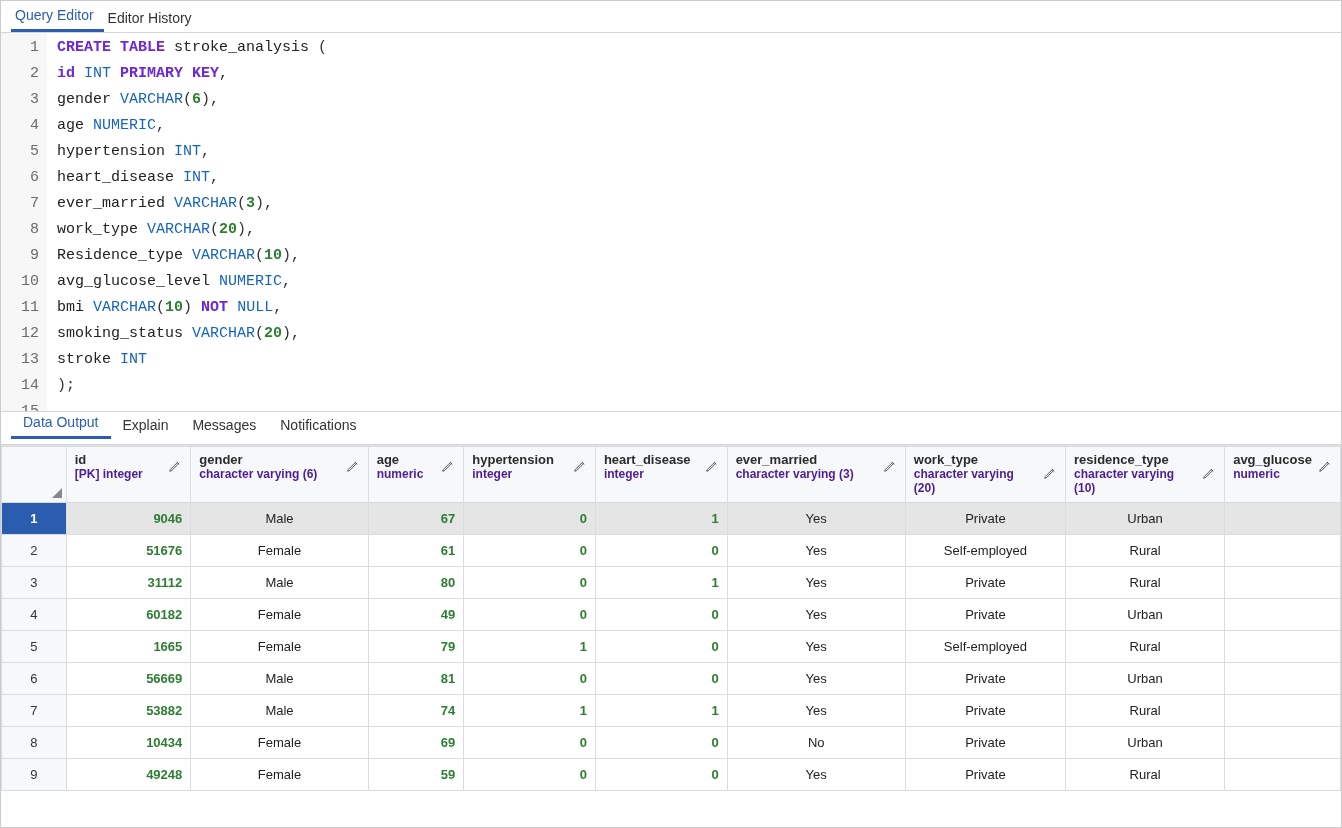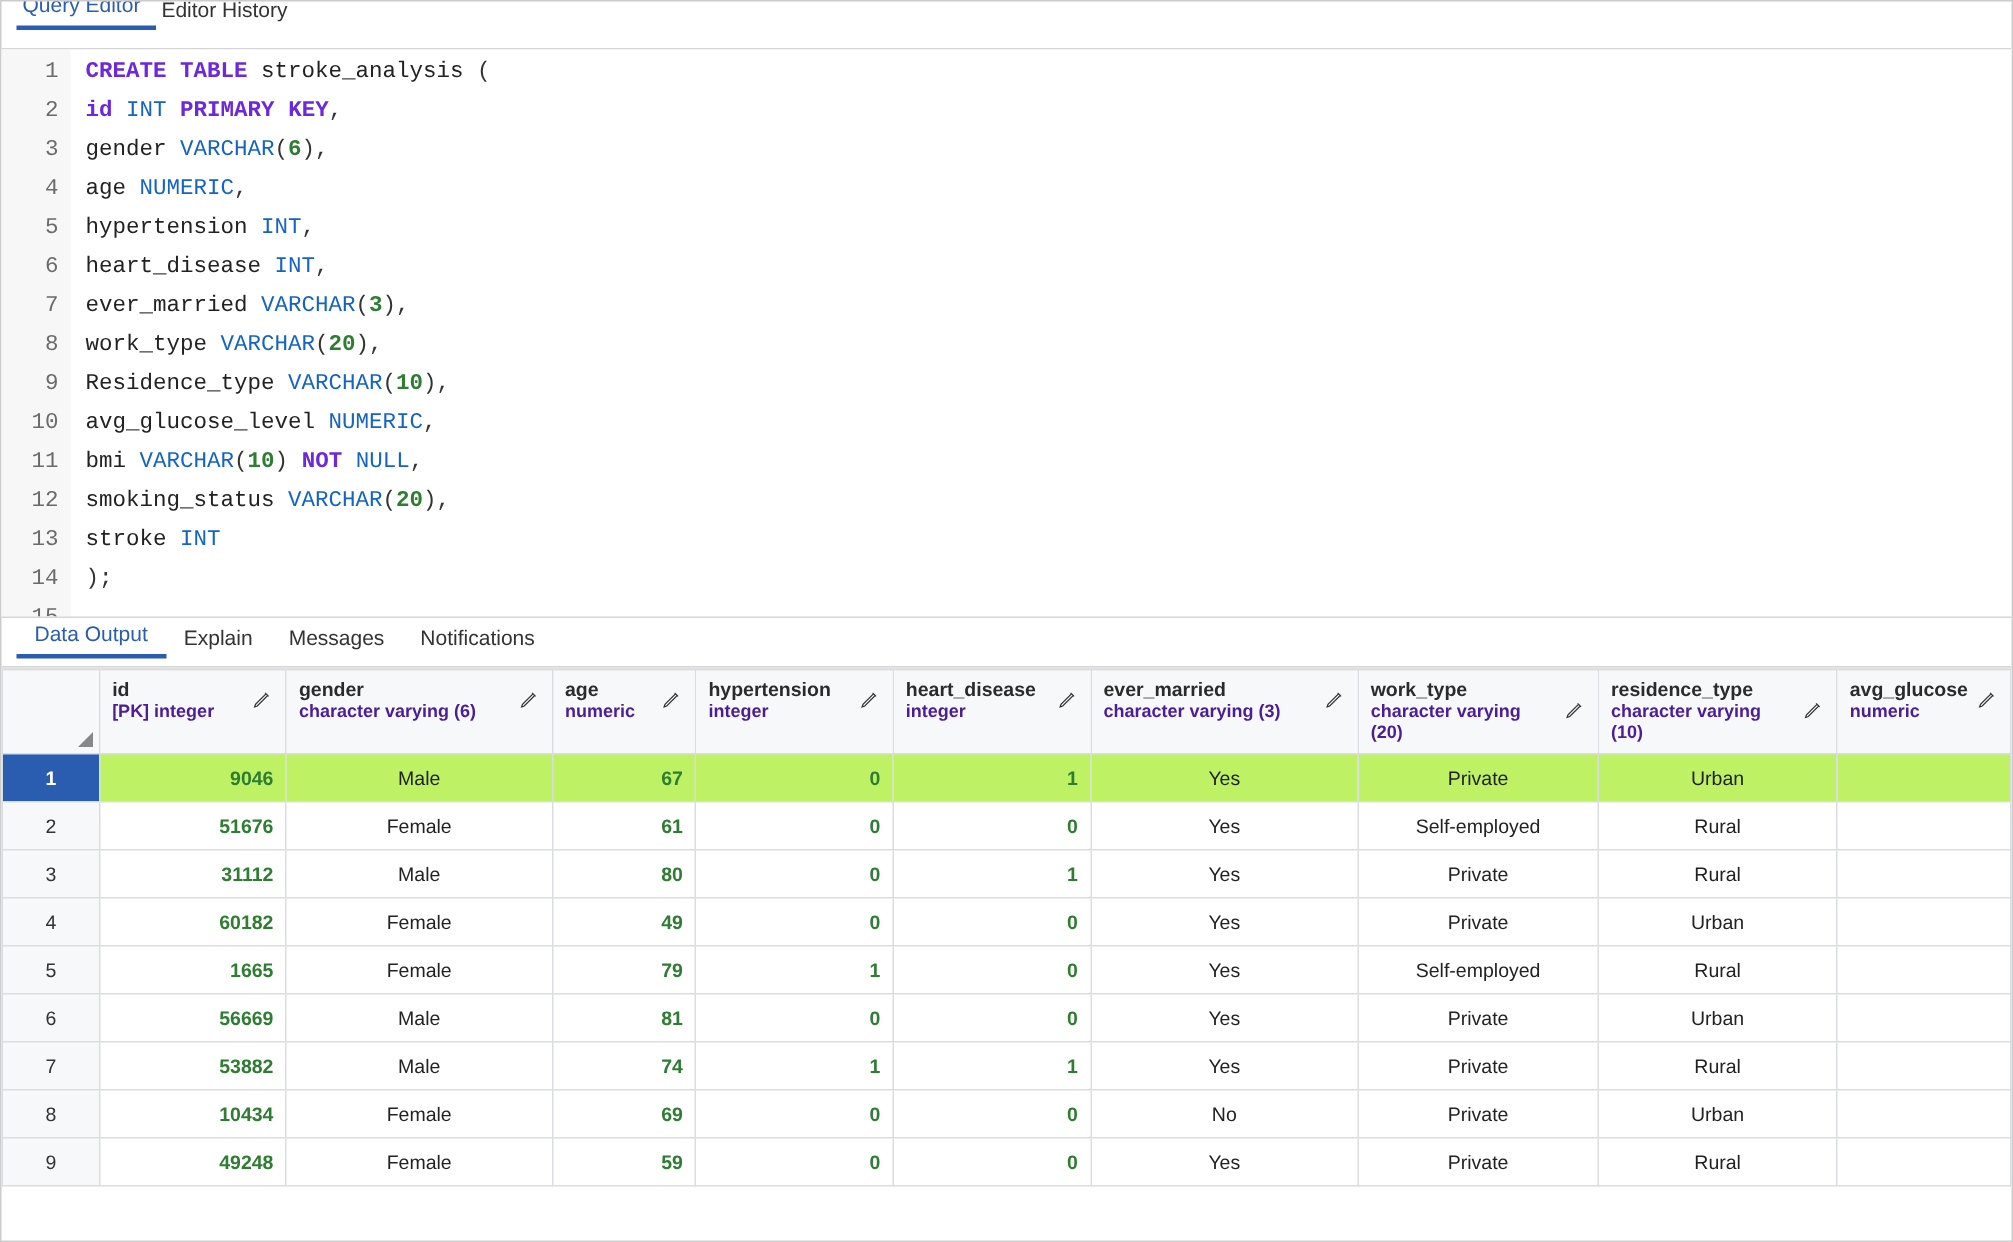--- a/index.html
+++ b/index.html
@@ -3,21 +3,21 @@
 <meta charset="utf-8">
 <style>
   * { box-sizing: border-box; margin: 0; padding: 0; }
   html, body { height: 100%; font-family: "Segoe UI", Arial, sans-serif; font-size: 13px; color: #222; background:#fff;}
   .app { display:flex; flex-direction:column; width:1342px; height:828px; border:1px solid #ccc; overflow:hidden; }
   
   .titlebar { display:flex; align-items:center; background:#5b6e80; color:#fff; height:30px; padding:0 8px; font-size:14px; }
   .titlebar .icon { margin-right:8px; display:flex; align-items:center; }
   .titlebar .chev { margin-left:6px; }
   
-  .tabs { display:flex; border-bottom:1px solid #d5d5d5; height:32px; align-items:flex-end; padding:12px 10px; }
+  .tabs { display:flex; border-bottom:1px solid #d5d5d5; height:32px; align-items:flex-end; padding:0 10px; }
   .tab { padding:6px 10px 6px 4px; color:#333; cursor:pointer; font-size:14px; }
   .tab.active { color:#2a5db0; border-bottom:3px solid #2a5db0; }
   
   .editor { display:flex; font-family:"Consolas","Courier New",monospace; font-size:15px; line-height:26px; background:#fff; overflow:hidden; }
   .gutter { width:46px; text-align:right; color:#6b6b6b; background:#f7f7f7; padding:2px 8px 2px 0; user-select:none; }
   .gutter div { height:26px; }
   .code { padding:2px 0 2px 10px; white-space:pre; }
   .code div { height:26px; }
   .kw { color:#6d28d9; font-weight:bold; }      
   .ty { color:#1565c0; }                          
@@ -32,21 +32,21 @@
   table.grid { border-collapse:collapse; table-layout:fixed; }
   table.grid th, table.grid td { border:1px solid #d9dde1; padding:6px 8px; font-size:13px; height:32px; }
   table.grid th { background:#f6f8fa; text-align:left; vertical-align:top; position:sticky; top:0; }
   .colhead { display:flex; justify-content:space-between; align-items:flex-start; gap:6px; }
   .colhead .titleblock { display:flex; flex-direction:column; line-height:1.15; }
   .colhead .name { font-weight:bold; color:#2b2b2b; font-size:13px; }
   .colhead .typ  { color:#4c1d95; font-size:12px; }
   .pencil { color:#555; font-size:12px; align-self:center; }
   th.rownumhead { background:#f6f8fa; width:66px; }
   td.rownum { background:#f6f8fa; text-align:center; color:#333; width:66px; }
-  tr.selected td, tr.selected td.rownum { background:#bef264; }
+  tr.selected td, tr.selected td.rownum { background:#e5e5e5; }
   tr.selected td.rownum { background:#2a5db0; color:#fff; font-weight:bold; }
   td.num { text-align:right; }
   td.txt { text-align:center; }
   .tri-icon { width:0; height:0; border-left:10px solid transparent; border-bottom:10px solid #888; display:inline-block; position:absolute; right:4px; bottom:4px;}
   th.rownumhead { position:relative; }
   svg.pencil-svg { width:14px; height:14px; stroke:#333; fill:none; stroke-width:1.4; }
 </style>
 </head>
 <body>
 

